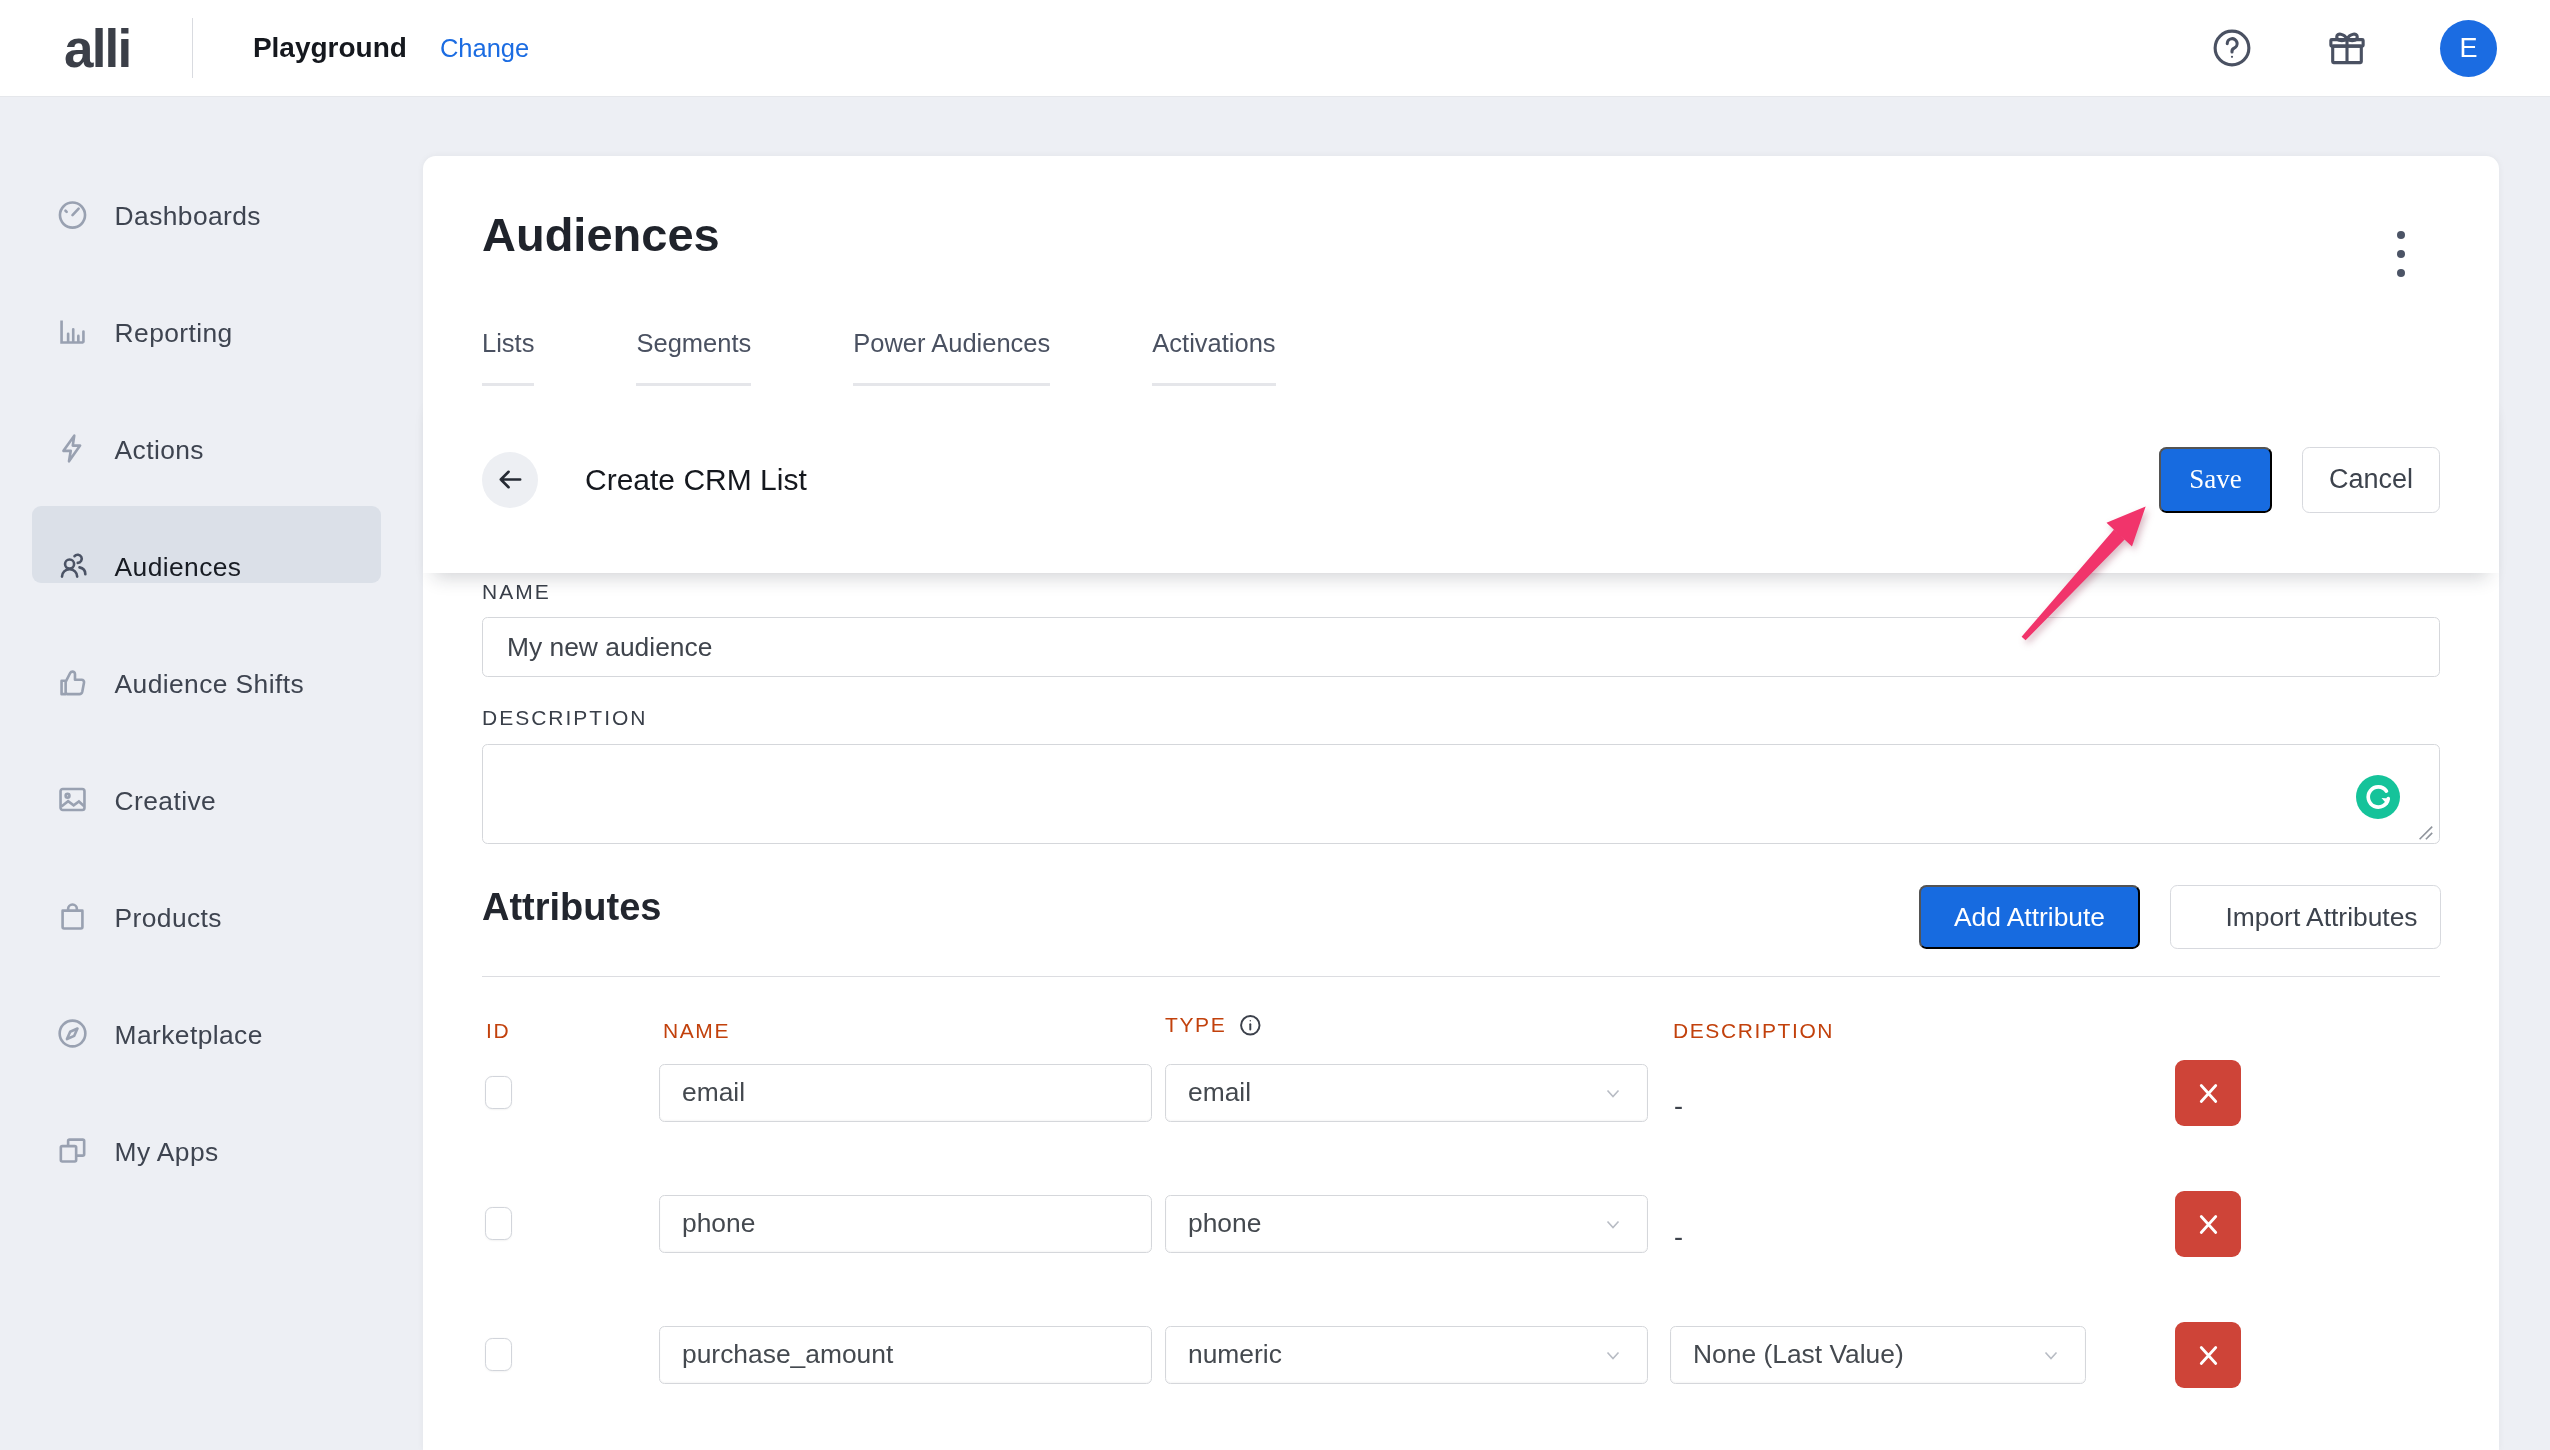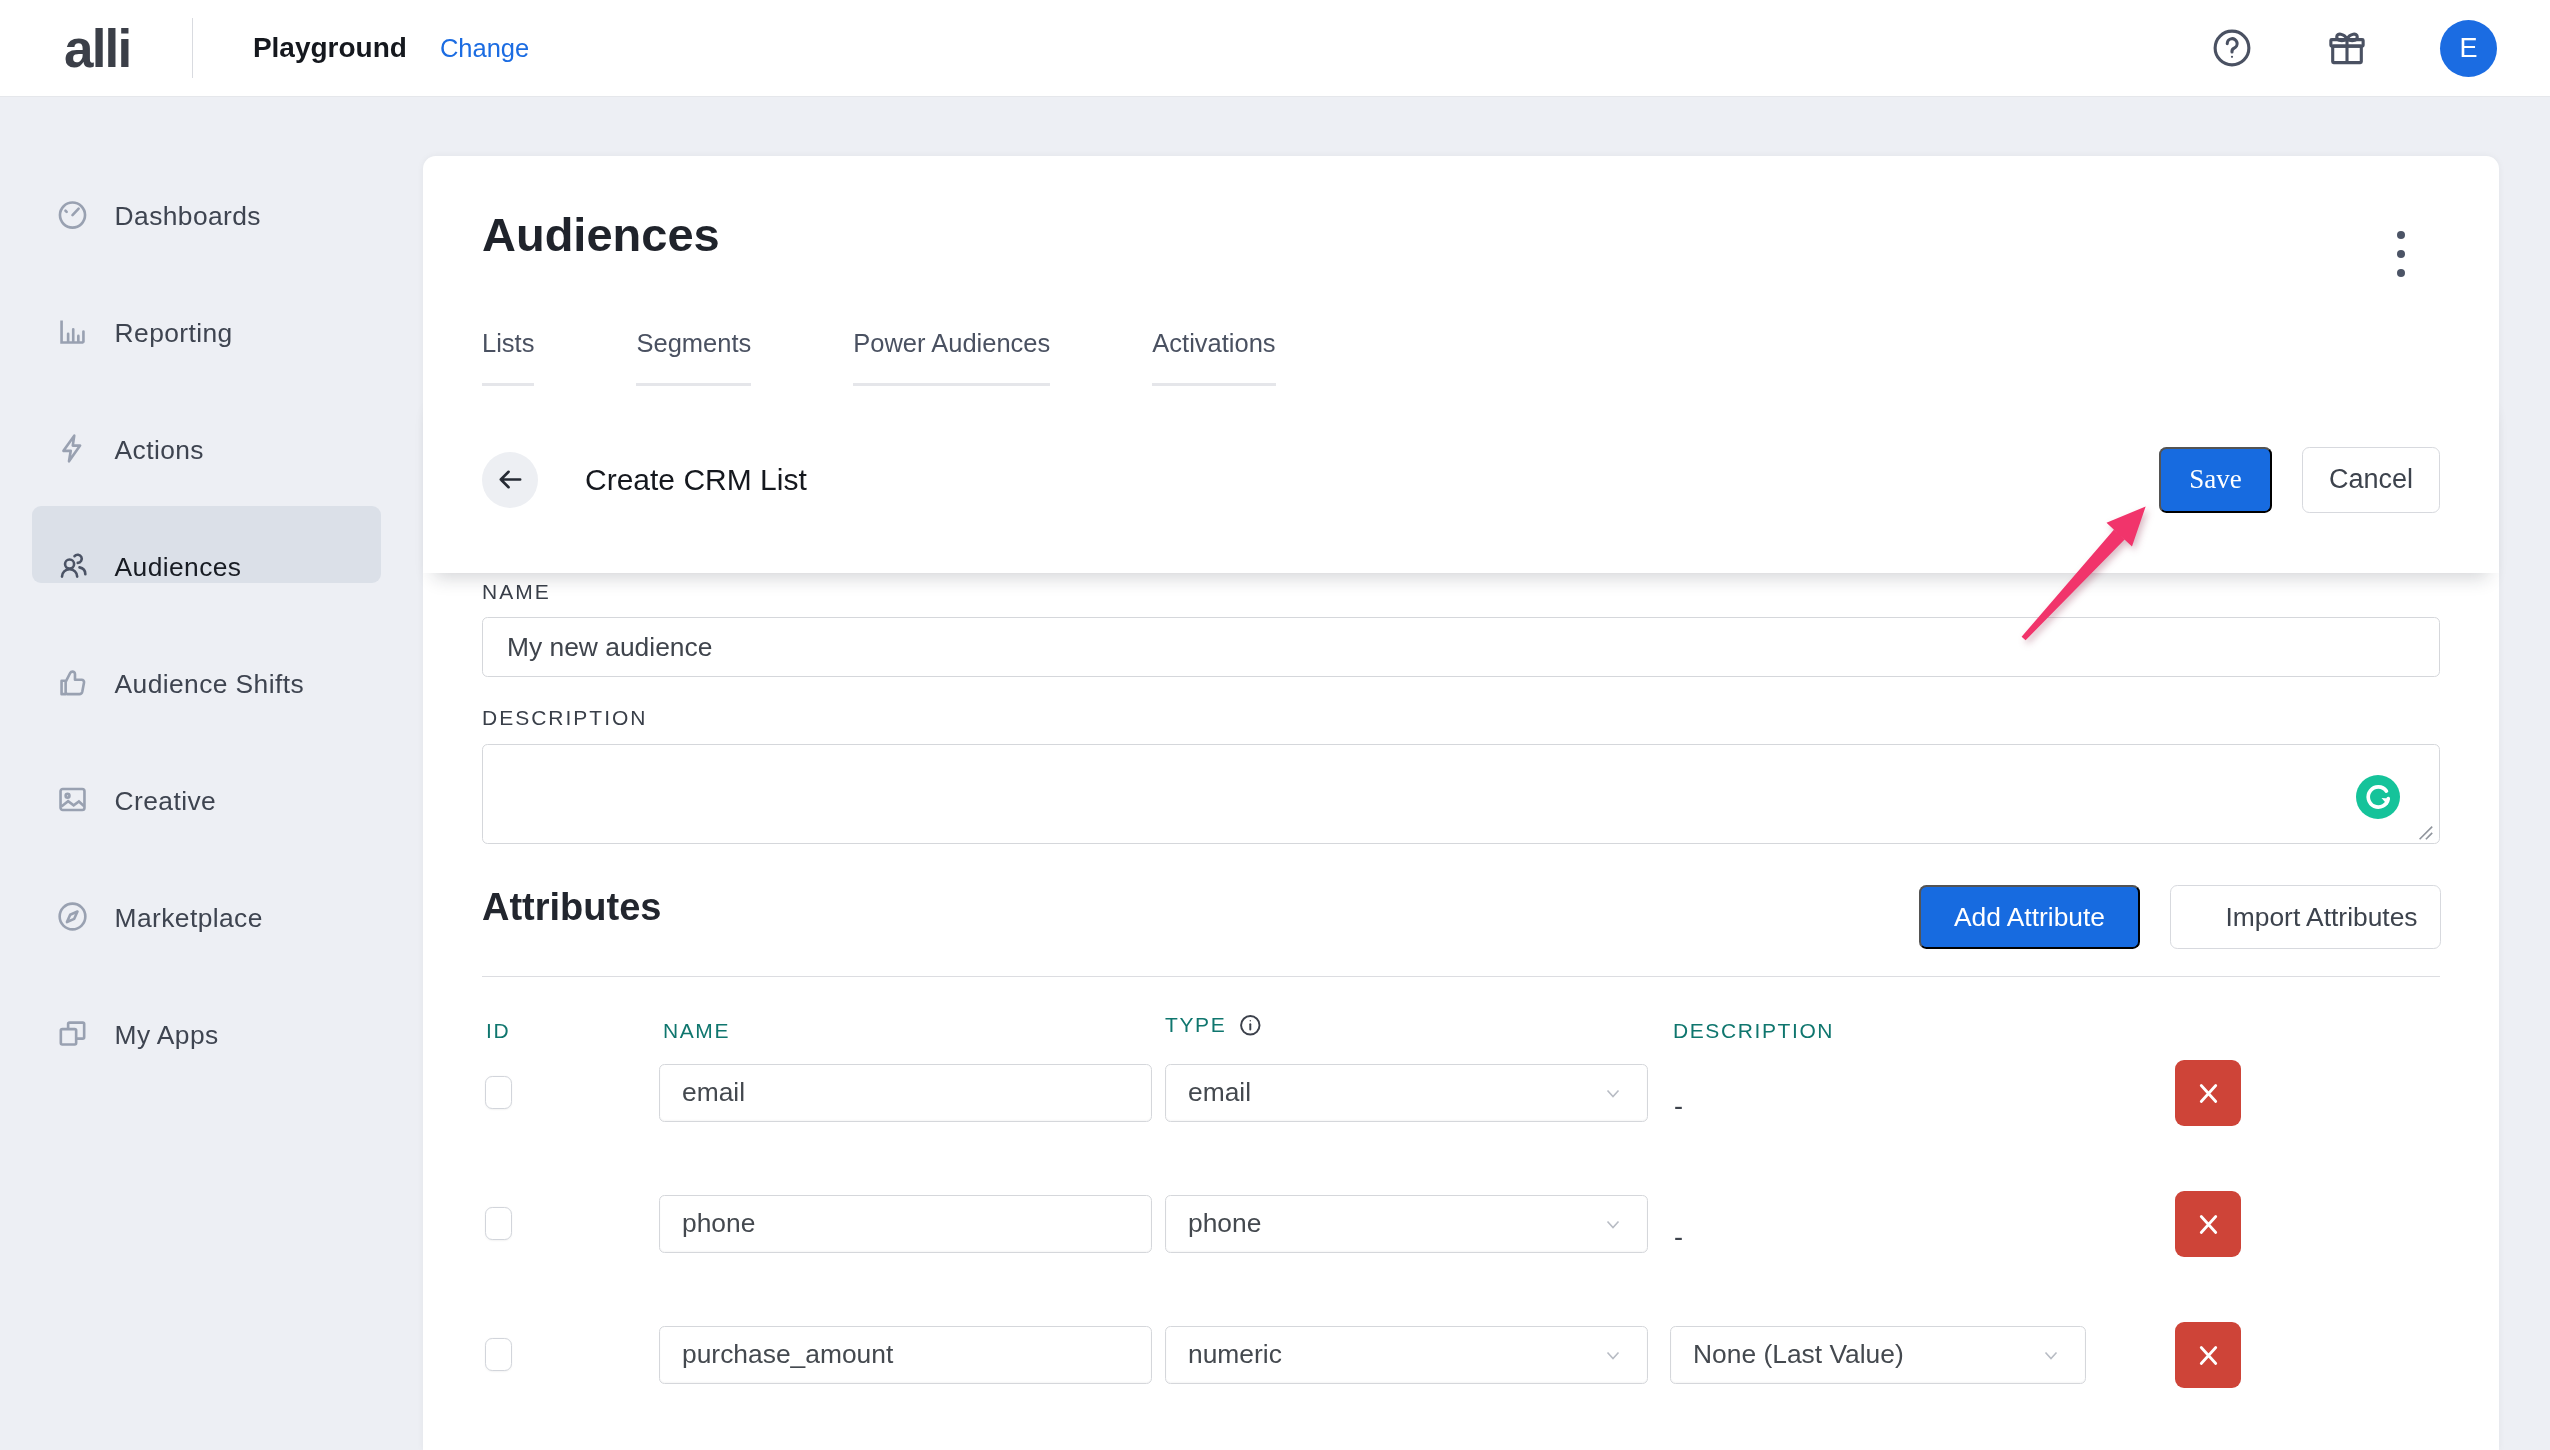--- a/index.html
+++ b/index.html
@@ -83,21 +83,21 @@
     border:0.9px solid #d5d7db; border-radius:5.5px; padding:16.4px 24px; font-size:26.4px;
     color:#3f444c; font-family:"Liberation Sans",sans-serif; resize:none; outline:none; }
   .grammarly-badge { position:absolute; left:1933px; top:619px; width:44px; height:44px; cursor:pointer; }
   .resize-handle { position:absolute; left:1993px; top:667px; width:18px; height:18px; }
 
   .attrs-heading { position:absolute; left:59px; top:730px; font-size:38px; font-weight:600; color:#22262e; }
   .add-attr-btn { position:absolute; left:1496px; top:729px; width:221px; height:64px; font-size:26.4px; }
   .import-attr-btn { position:absolute; left:1747px; top:729px; width:271px; height:64px; font-size:26.4px;padding-left:32px; }
   .attrs-divider { position:absolute; left:59px; top:820px; width:1958px; height:0.9px; background:#dcdde1; }
 
-  .th { position:absolute; top:863px; font-size:21px; letter-spacing:1.6px; font-weight:500; color:#0f766e; }
+  .th { position:absolute; top:863px; font-size:21px; letter-spacing:1.6px; font-weight:500; color:#c2410c; }
   .th-id { left:63px; }
   .th-name { left:240px; }
   .th-type { left:742px; top:857px; display:flex; align-items:center; gap:12px; }
   .th-agg { left:1250px; }
   .info-icon { width:24.6px; height:24.6px; color:#3c414b; display:flex; }
 
   .attr-row { position:absolute; left:0; width:2076px; height:66px; }
   .row-0 { top:904px;text-decoration:underline; } .row-1 { top:1035px; } .row-2 { top:1166px; }
   .checkbox { position:absolute; left:62px; top:16.4px; width:27px; height:33px;
     border:1.8px solid #d2d5db; border-radius:7.3px; background:#fff; cursor:pointer;
@@ -205,20 +205,29 @@
         <rect x="3.8" y="4.8" width="16.4" height="14.4" rx="1.5"></rect>
         <circle cx="8.6" cy="9.4" r="1.3"></circle>
         <path d="M4.4 16.8l4.6-3.6 3.8 2.8 3.6-2.6 3.6 3.2"></path>
       </svg>
       </span>
     <span class="lbl">Creative</span>
   </div>
   <div class="side-item">
     <span class="icon">
       <svg viewBox="0 0 24 24" fill="none" stroke="currentColor" stroke-width="1.8" stroke-linejoin="round">
+        <path d="M5.2 8h13.6v11.2a1 1 0 0 1-1 1H6.2a1 1 0 0 1-1-1z"></path>
+        <path d="M9 8V6.8a3 3 0 0 1 6 0V8"></path>
+      </svg>
+      </span>
+    <span class="lbl">Products</span>
+  </div>
+  <div class="side-item">
+    <span class="icon">
+      <svg viewBox="0 0 24 24" fill="none" stroke="currentColor" stroke-width="1.8" stroke-linejoin="round">
         <circle cx="12" cy="12" r="8.8"></circle>
         <path d="M15.4 8.6l-2.2 5-5 2.2 2.2-5z"></path>
       </svg>
       </span>
     <span class="lbl">Marketplace</span>
   </div>
   <div class="side-item">
     <span class="icon">
       <svg viewBox="0 0 24 24" fill="none" stroke="currentColor" stroke-width="1.8">
         <rect x="4" y="9" width="10.5" height="10.5" rx="1"></rect>

